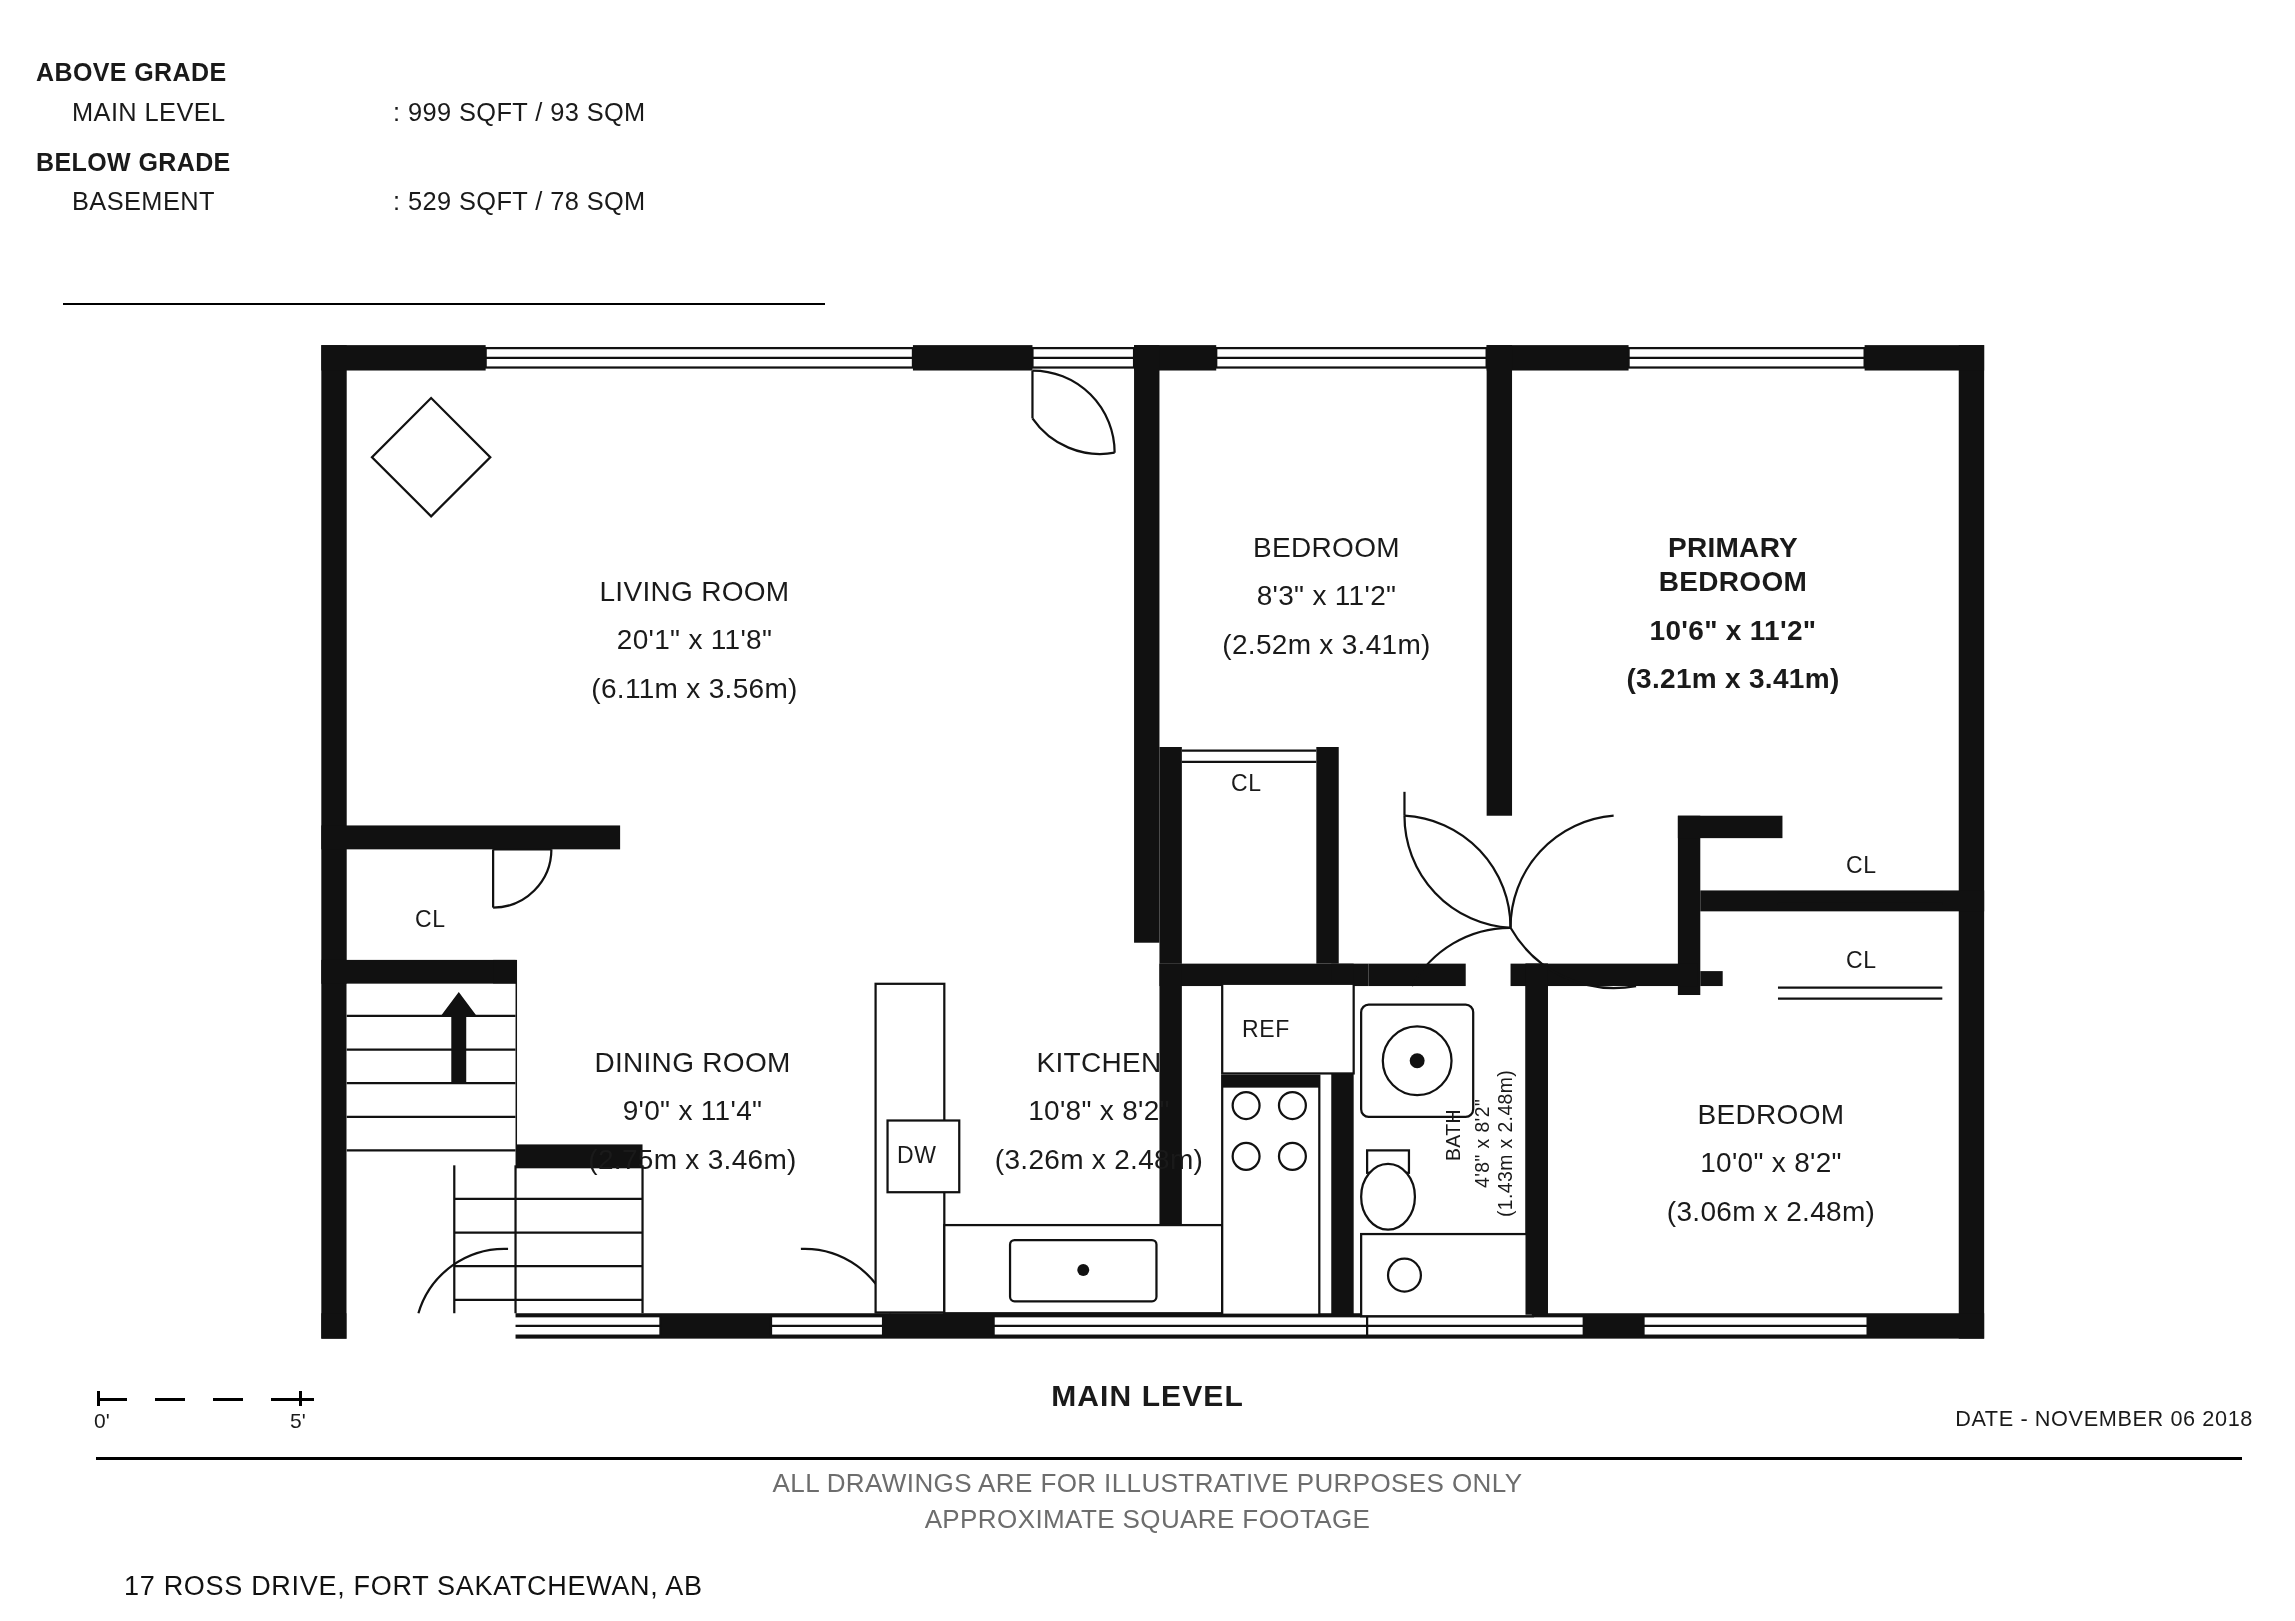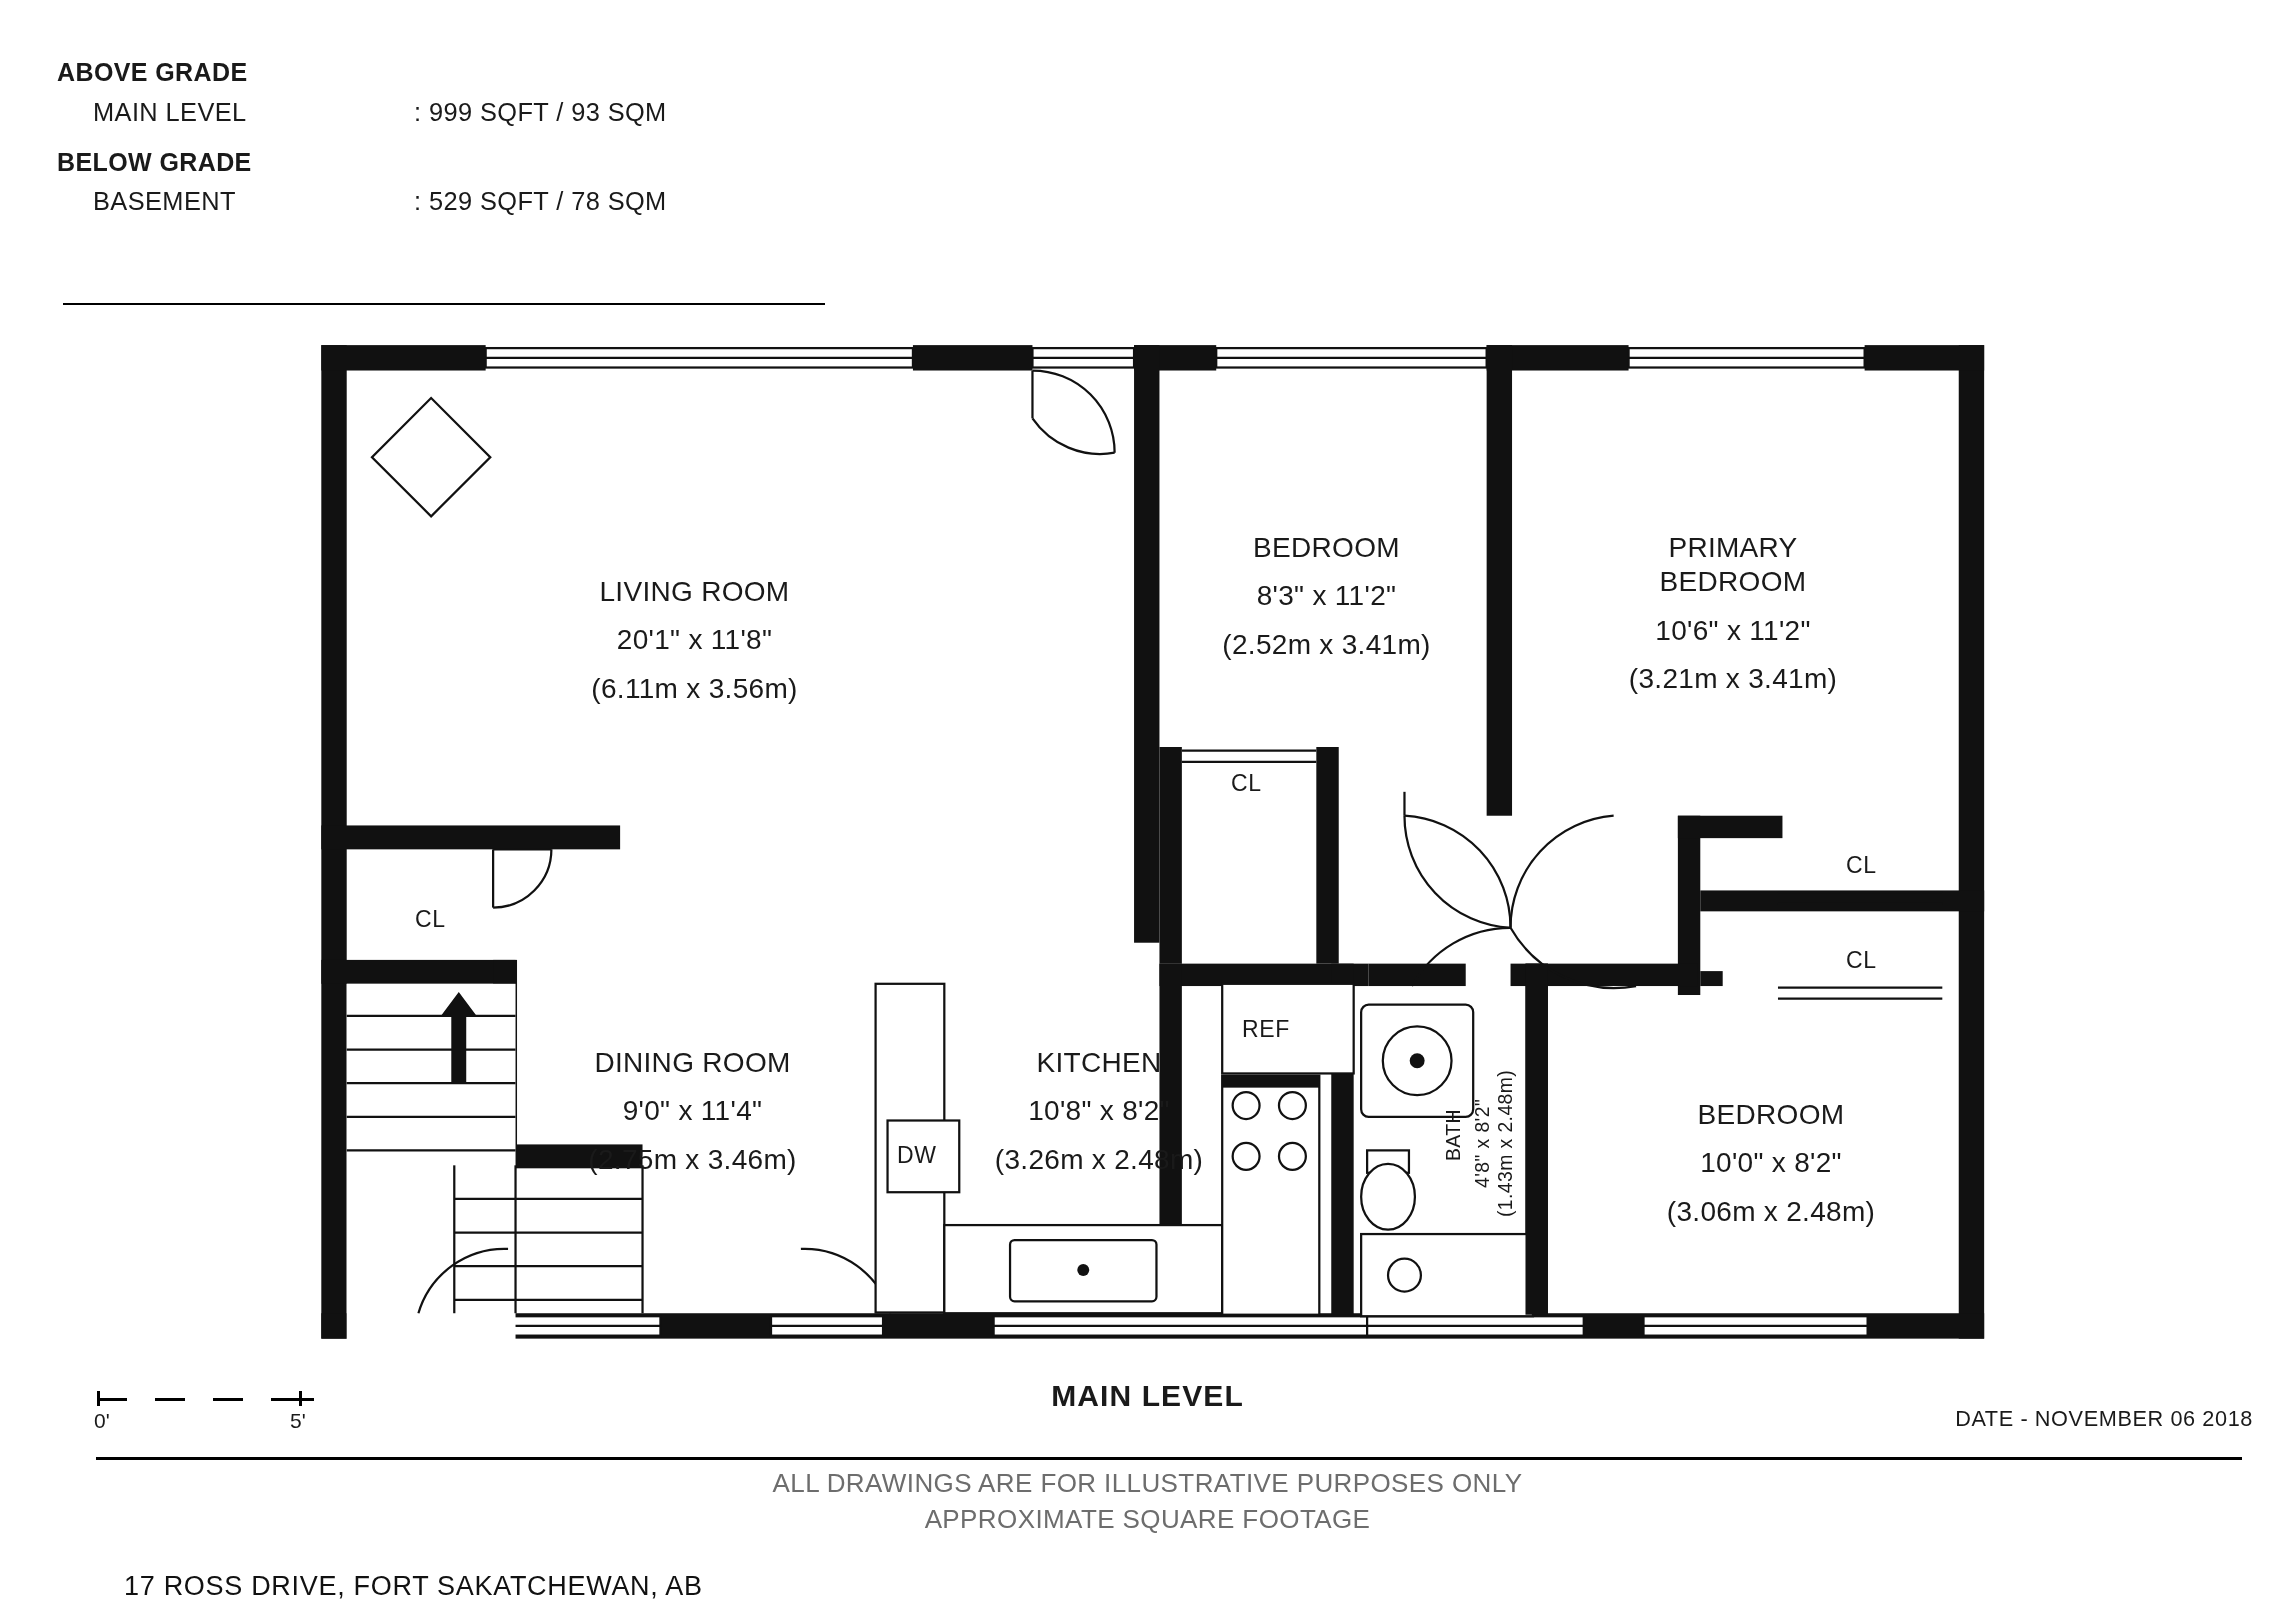--- a/index.html
+++ b/index.html
@@ -19,21 +19,20 @@
     position: absolute;
     inset: 0;
   }
 
   
   .legend {
     position: absolute;
     left: 36px;
     top: 58px;
     width: 859px;
-    margin-left: 21px;
   }
   .legend-heading {
     font-size: 25px;
     font-weight: bold;
     letter-spacing: 0.4px;
     margin: 0 0 10.5px 0;
   }
   .legend-row {
     display: flex;
     align-items: baseline;
@@ -392,21 +391,21 @@
     <span class="dim">20'1" x 11'8"</span>
     <span class="dim">(6.11m x 3.56m)</span>
   </div>
 
   <div class="lbl" style="left:1151px; top:516px; width:351px;">
     <span class="name">BEDROOM</span>
     <span class="dim">8'3" x 11'2"</span>
     <span class="dim">(2.52m x 3.41m)</span>
   </div>
 
-  <div class="lbl" style="left:1524px; top:516px; width:418px;">
+  <div class="lbl" style="left:1524px; top:516px; width:418px;font-weight:bold;">
     <span class="name">PRIMARY
 BEDROOM</span>
     <span class="dim">10'6" x 11'2"</span>
     <span class="dim">(3.21m x 3.41m)</span>
   </div>
 
   <div class="lbl" style="left:517px; top:1031px; width:351px;">
     <span class="name">DINING ROOM</span>
     <span class="dim">9'0" x 11'4"</span>
     <span class="dim">(2.75m x 3.46m)</span>

